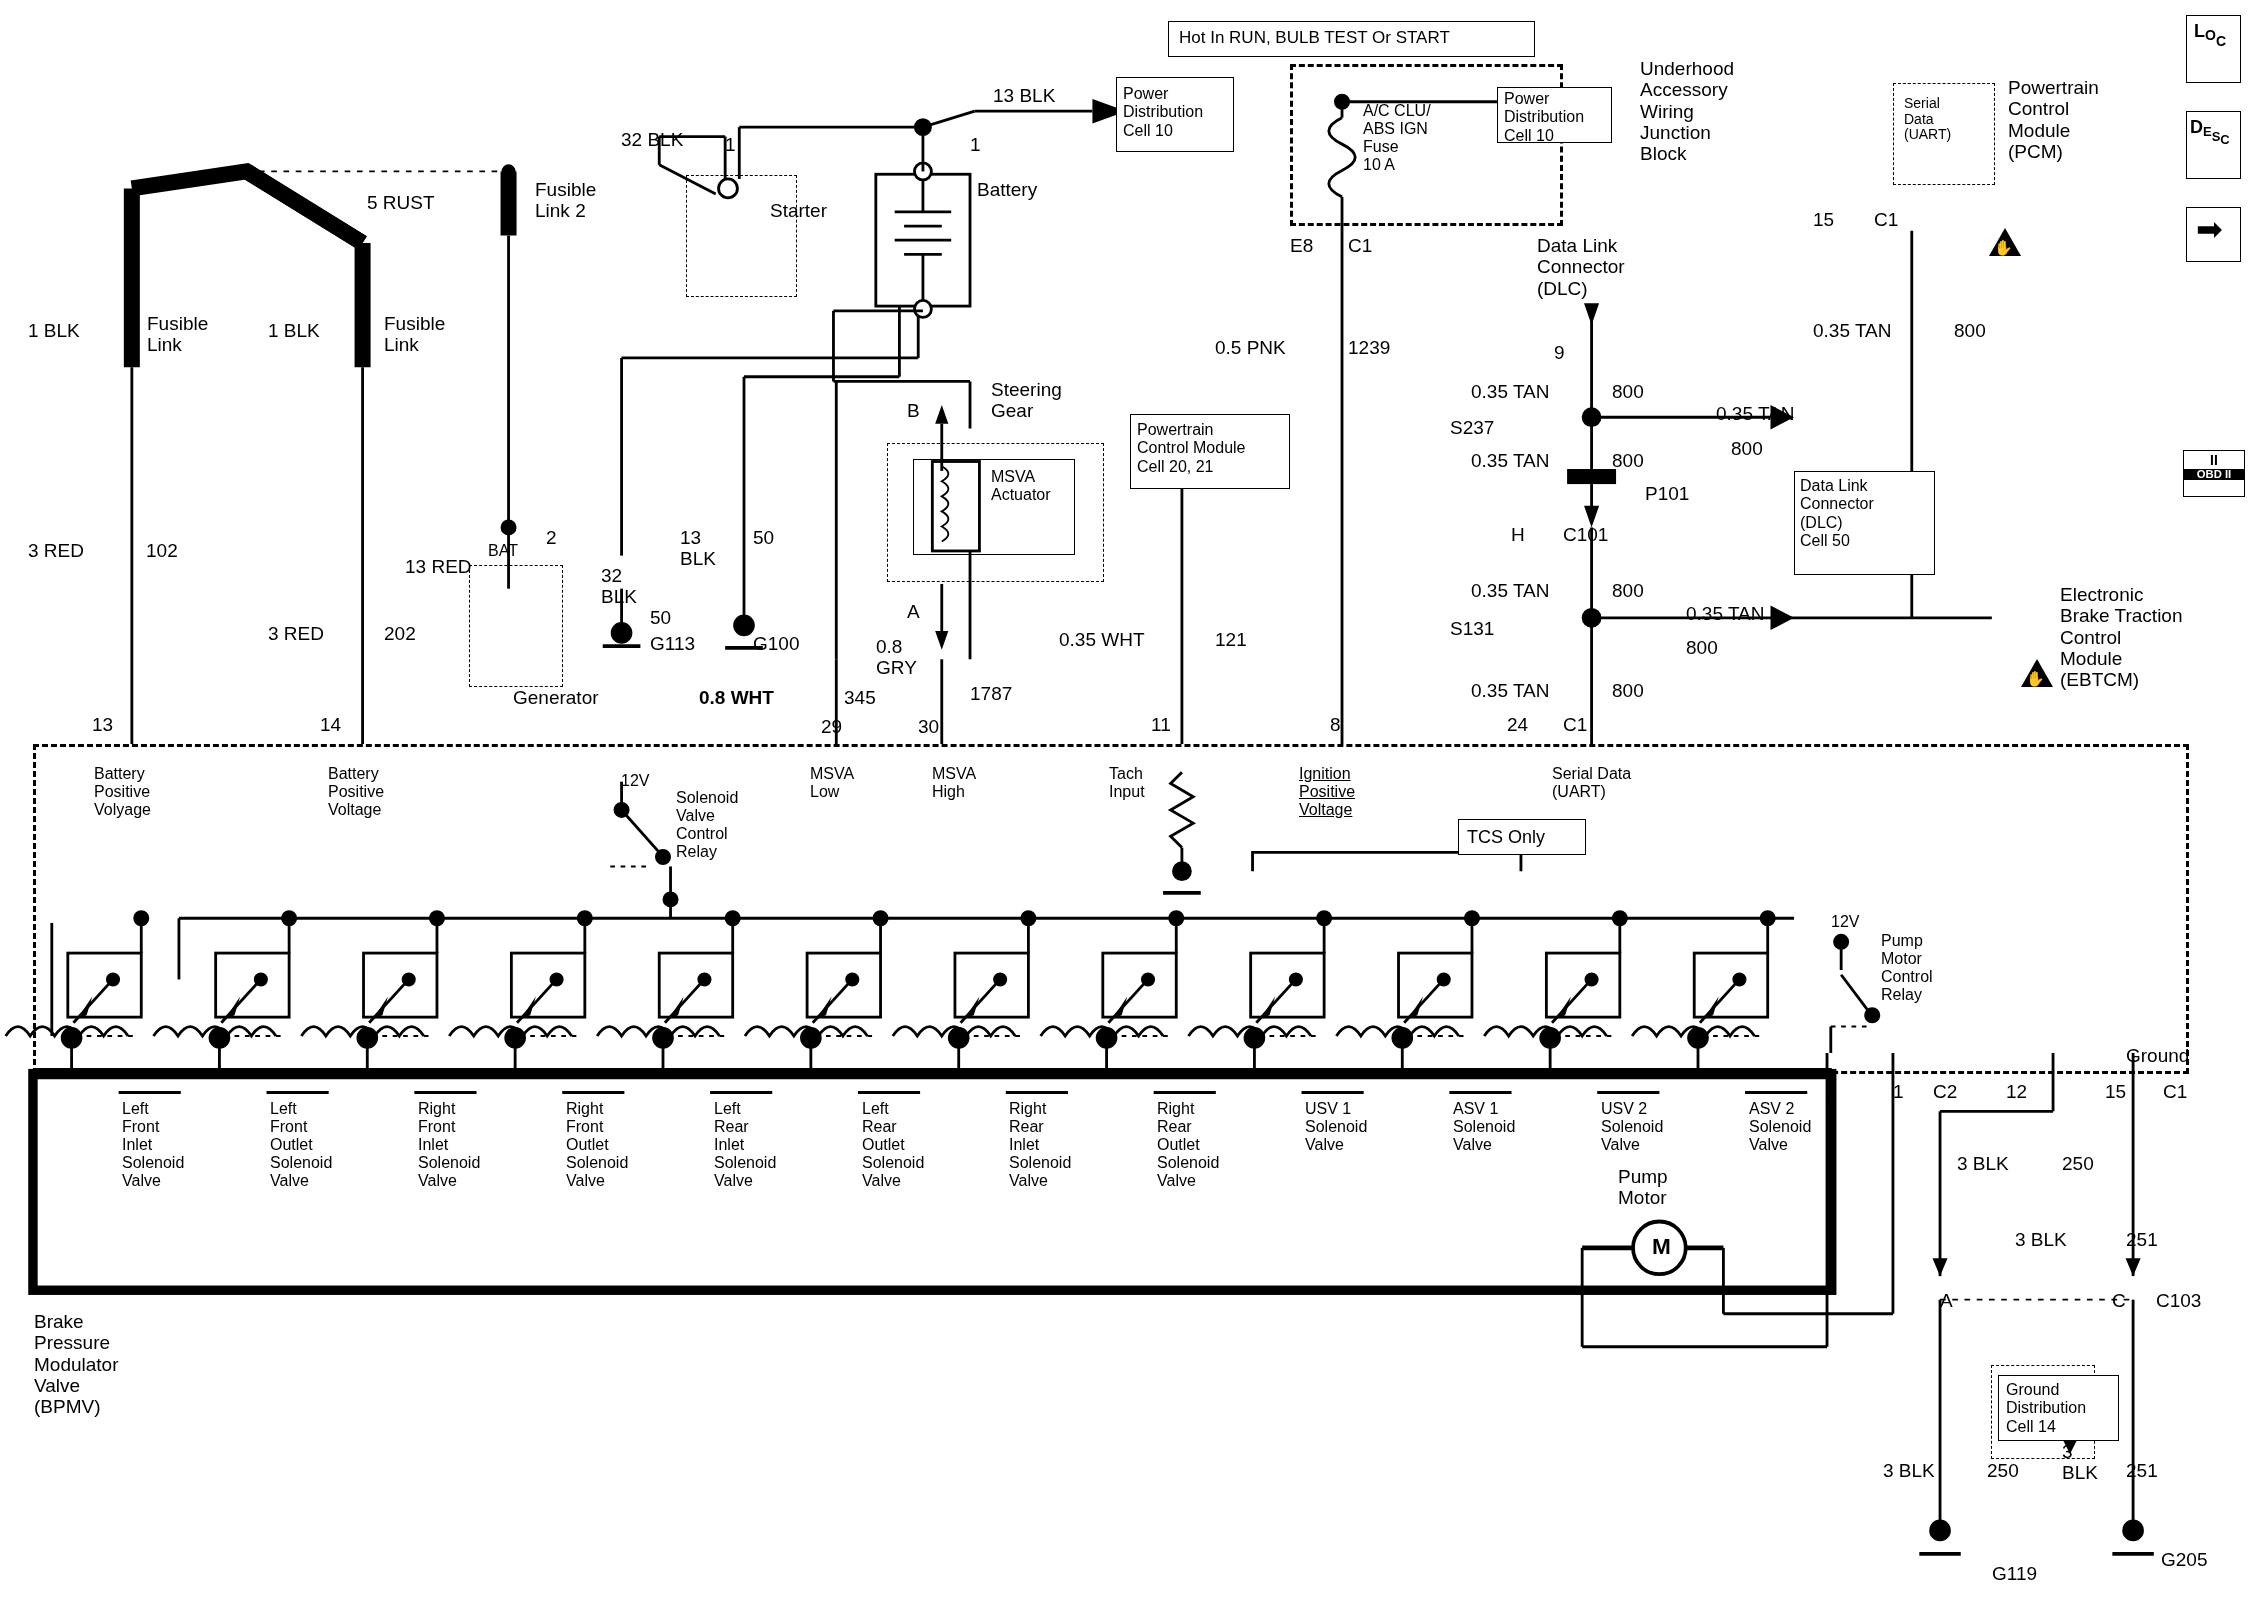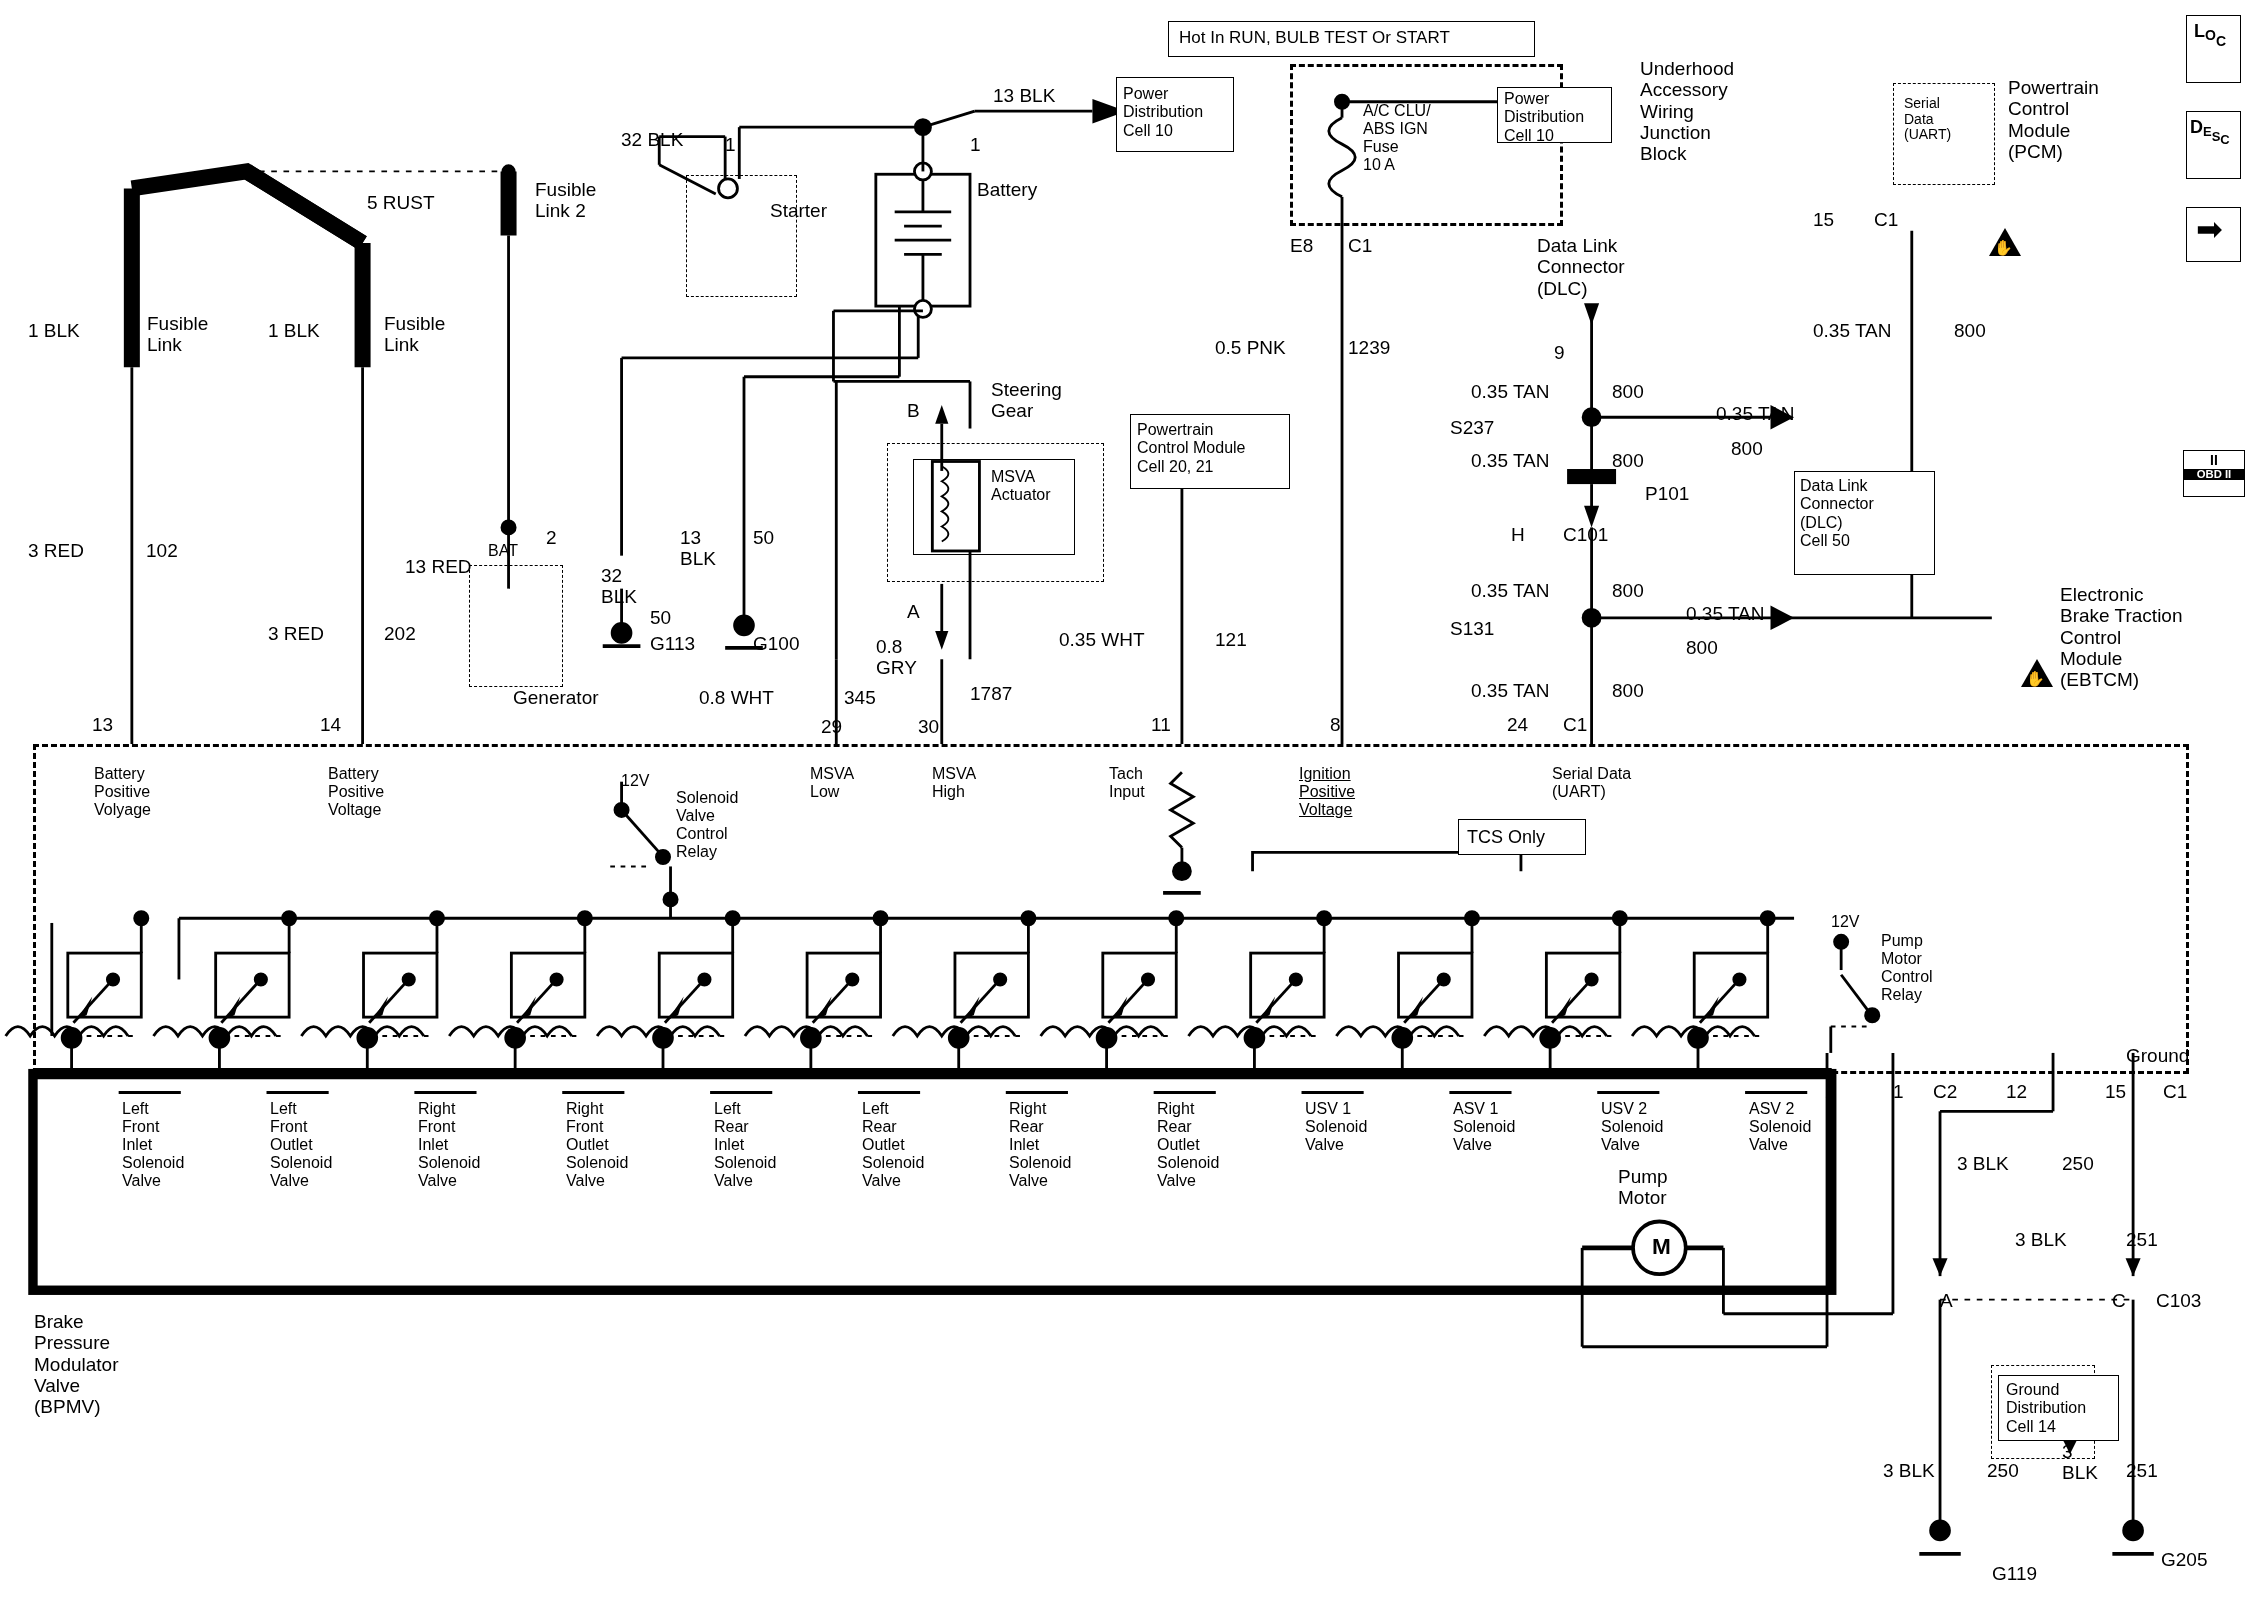--- a/index.html
+++ b/index.html
@@ -285,21 +285,21 @@
       <div class="lbl" style="left: 268px; top: 623px;">3 RED</div>
       <div class="lbl" style="left: 384px; top: 623px;">202</div>
       <div class="lbl" style="left: 405px; top: 527px; margin-top: 29px;">13 RED</div>
       <div class="lbl" style="left: 546px; top: 527px;">2</div>
       <div class="lbl" style="left: 601px; top: 565px;">32
 BLK</div>
       <div class="lbl" style="left: 650px; top: 607px;">50</div>
       <div class="lbl" style="left: 680px; top: 527px;">13
 BLK</div>
       <div class="lbl" style="left: 753px; top: 527px;">50</div>
-      <div class="lbl" style="left: 699px; top: 687px;">0.8 WHT</div>
+      <div class="lbl" style="left: 699px; top: 687px; font-weight: bold;">0.8 WHT</div>
       <div class="lbl" style="left: 821px; top: 716px;">29</div>
       <div class="lbl" style="left: 836px; top: 687px; padding-left: 8px;">345</div>
       <div class="lbl" style="left: 876px; top: 636px;">0.8
 GRY</div>
       <div class="lbl" style="left: 970px; top: 683px;">1787</div>
       <div class="lbl" style="left: 918px; top: 716px;">30</div>
       <div class="lbl" style="left: 1059px; top: 629px;">0.35 WHT</div>
       <div class="lbl" style="left: 1215px; top: 629px;">121</div>
       <div class="lbl" style="left: 1215px; top: 337px;">0.5 PNK</div>
       <div class="lbl" style="left: 1348px; top: 337px;">1239</div>

